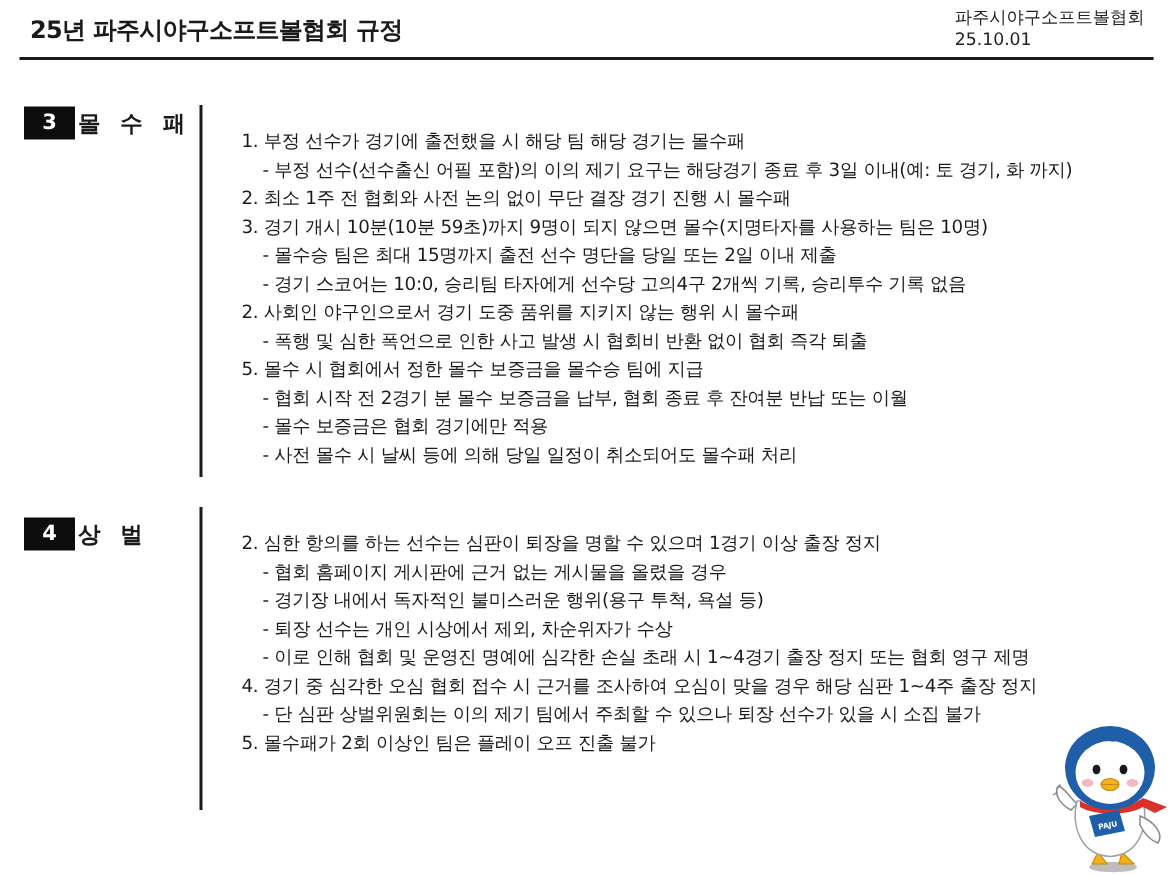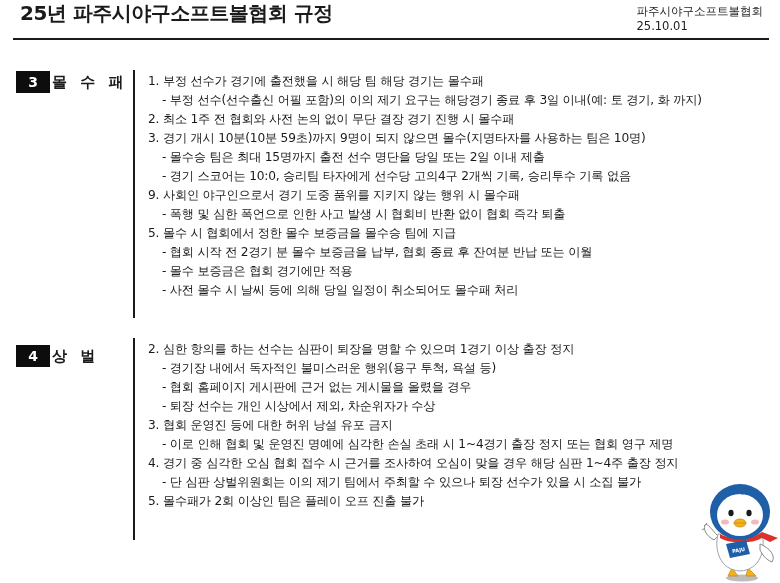--- a/index.html
+++ b/index.html
@@ -11,22 +11,22 @@
       width: 780px;
       height: 583px;
       position: relative;
       overflow: hidden;
       font-family: "DejaVu Sans", "Liberation Sans", sans-serif;
       color: #1a1a1a;
     }
     .header-title {
       position: absolute;
       left: 20px;
-      top: 0;
-      font-size: 20px;
+      top: 10px;
+      font-size: 16px;
       font-weight: bold;
       letter-spacing: -0.5px;
       white-space: nowrap;
     }
     .header-right {
       position: absolute;
       right: 17px;
       top: 4px;
       font-size: 11.5px;
       line-height: 15px;
@@ -66,21 +66,21 @@
     }
     .divider {
       position: absolute;
       left: 133px;
       width: 2px;
       background: #1a1a1a;
     }
     .rules {
       position: absolute;
       left: 148px;
-      margin: 0;
+      margin: 13px;
       padding: 0;
       list-style: none;
       font-size: 12.2px;
       line-height: 19px;
       letter-spacing: -0.2px;
       white-space: nowrap;
     }
     .rules .main-item { padding-left: 0; }
     .rules .sub-item { padding-left: 14px; }
     .mascot {
@@ -108,39 +108,38 @@
   <div class="section-name">몰 수 패</div>
 </div>
 <div class="divider" style="top:70px;height:248px;"></div>
 <ul class="rules" style="top:72px;">
   <li class="main-item">1. 부정 선수가 경기에 출전했을 시 해당 팀 해당 경기는 몰수패</li>
   <li class="sub-item">- 부정 선수(선수출신 어필 포함)의 이의 제기 요구는 해당경기 종료 후 3일 이내(예: 토 경기, 화 까지)</li>
   <li class="main-item">2. 최소 1주 전 협회와 사전 논의 없이 무단 결장 경기 진행 시 몰수패</li>
   <li class="main-item">3. 경기 개시 10분(10분 59초)까지 9명이 되지 않으면 몰수(지명타자를 사용하는 팀은 10명)</li>
   <li class="sub-item">- 몰수승 팀은 최대 15명까지 출전 선수 명단을 당일 또는 2일 이내 제출</li>
   <li class="sub-item">- 경기 스코어는 10:0, 승리팀 타자에게 선수당 고의4구 2개씩 기록, 승리투수 기록 없음</li>
-  <li class="main-item">9. 사회인 야구인으로서 경기 도중 품위를 지키지 않는 행위 시 몰수패</li>
+  <li class="main-item">2. 사회인 야구인으로서 경기 도중 품위를 지키지 않는 행위 시 몰수패</li>
   <li class="sub-item">- 폭행 및 심한 폭언으로 인한 사고 발생 시 협회비 반환 없이 협회 즉각 퇴출</li>
   <li class="main-item">5. 몰수 시 협회에서 정한 몰수 보증금을 몰수승 팀에 지급</li>
   <li class="sub-item">- 협회 시작 전 2경기 분 몰수 보증금을 납부, 협회 종료 후 잔여분 반납 또는 이월</li>
   <li class="sub-item">- 몰수 보증금은 협회 경기에만 적용</li>
   <li class="sub-item">- 사전 몰수 시 날씨 등에 의해 당일 일정이 취소되어도 몰수패 처리</li>
 </ul>
 
 <div class="section-label" style="top:345px;">
   <div class="section-num">4</div>
   <div class="section-name">상 벌</div>
 </div>
 <div class="divider" style="top:338px;height:202px;"></div>
 <ul class="rules" style="top:340px;">
   <li class="main-item">2. 심한 항의를 하는 선수는 심판이 퇴장을 명할 수 있으며 1경기 이상 출장 정지</li>
+  <li class="sub-item">- 협회 홈페이지 게시판에 근거 없는 게시물을 올렸을 경우</li>
   <li class="sub-item">- 경기장 내에서 독자적인 불미스러운 행위(용구 투척, 욕설 등)</li>
-  <li class="sub-item">- 협회 홈페이지 게시판에 근거 없는 게시물을 올렸을 경우</li>
   <li class="sub-item">- 퇴장 선수는 개인 시상에서 제외, 차순위자가 수상</li>
-  <li class="main-item">3. 협회 운영진 등에 대한 허위 낭설 유포 금지</li>
   <li class="sub-item">- 이로 인해 협회 및 운영진 명예에 심각한 손실 초래 시 1~4경기 출장 정지 또는 협회 영구 제명</li>
   <li class="main-item">4. 경기 중 심각한 오심 협회 접수 시 근거를 조사하여 오심이 맞을 경우 해당 심판 1~4주 출장 정지</li>
   <li class="sub-item">- 단 심판 상벌위원회는 이의 제기 팀에서 주최할 수 있으나 퇴장 선수가 있을 시 소집 불가</li>
   <li class="main-item">5. 몰수패가 2회 이상인 팀은 플레이 오프 진출 불가</li>
 </ul>
 
 <svg class="mascot" viewBox="0 0 80 105">
 
   <ellipse cx="42" cy="100" rx="16" ry="3.5" fill="#bdbdbd"></ellipse>
 

